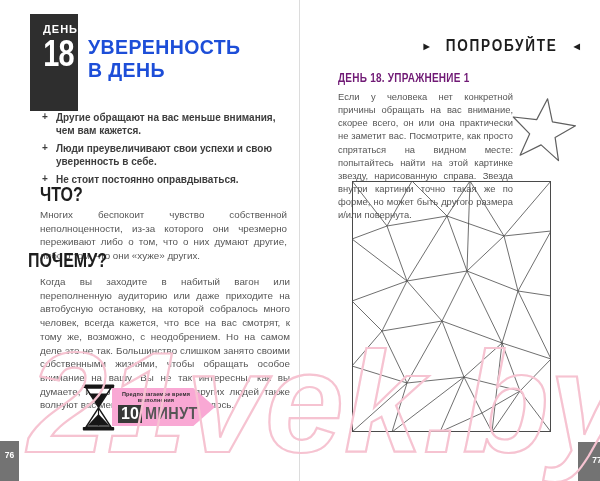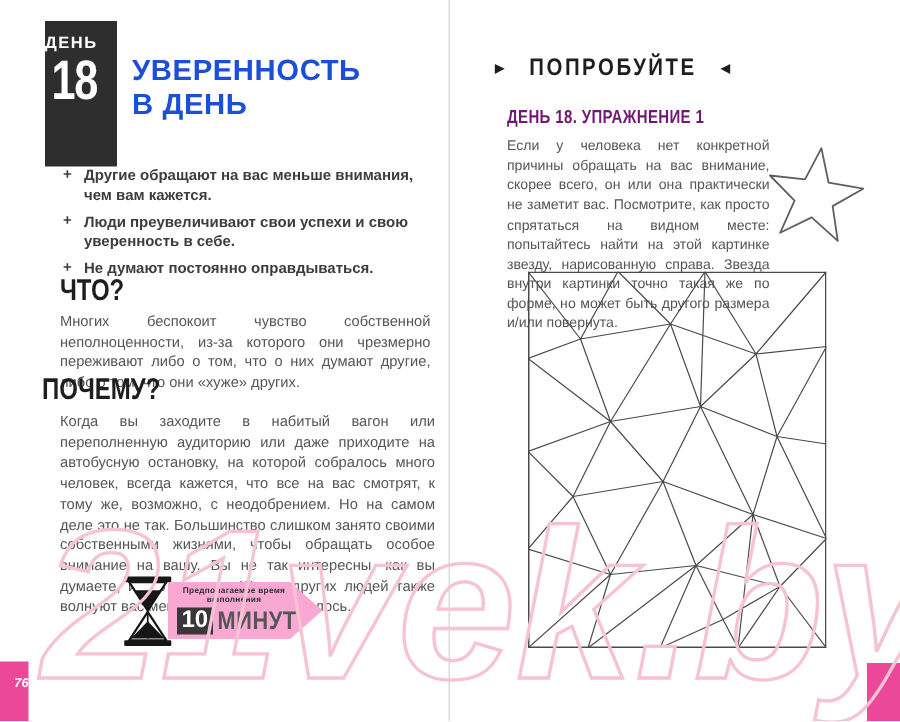--- a/index.html
+++ b/index.html
@@ -8,21 +8,21 @@
   .spread {
     position:relative; width:600px; height:481px; background:#ffffff;
     overflow:hidden; margin:0 auto;
   }
   .abs { position:absolute; }
   .spine { left:299px; top:0; width:1px; height:481px; background:#dcdcdc; }
 
   
   .day-box {
     left:30px; top:14px; width:48px; height:97px; background:#2e2e2e;
-    color:#ffffff; text-align:left; padding-top:9px;
+    color:#ffffff; text-align:right; padding-top:9px;
   }
   .day-box .day-word { font-size:11px; font-weight:bold; letter-spacing:1px; display:block; }
   .day-box .day-num  { font-size:37px; font-weight:bold; line-height:1.0; display:inline-block;
                        transform:scaleX(0.78); letter-spacing:-1px; }
   .page-title {
     left:88px; top:36px; width:210px; color:#1d4ed8;
     font-size:19.5px; font-weight:bold; line-height:1.18; letter-spacing:0.4px;
   }
   .bullets { left:40px; top:111px; width:245px; list-style:none; }
   .bullets li { position:relative; padding-left:16px; margin-bottom:5px;
@@ -43,27 +43,27 @@
     padding:3px 0 0 6px;
   }
   .banner .pre { font-size:5.5px; font-weight:bold; color:#2d2d2d; letter-spacing:0.2px;
     display:block; width:76px; text-align:center; }
   .banner .row { display:flex; align-items:center; margin-top:1px; }
   .banner .val { background:#383838; color:#ffffff; font-size:16px; font-weight:bold;
     padding:1px 3px; line-height:1.05; }
   .banner .unit { font-size:17px; font-weight:bold; color:#555555; margin-left:3px;
     display:inline-block; transform:scaleX(0.85); transform-origin:0 50%; letter-spacing:0.5px; }
 
-  .page-tab { background:#ec4899; color:#ffffff; font-size:8.5px; font-style:italic;
-    font-weight:bold; text-align:right; }
+  .page-tab { background:#737373; color:#ffffff; font-size:8.5px; 
+    font-weight:bold; text-align:center; }
   .tab-left  { left:0;   top:441px; width:19px; height:40px; padding-top:9px; }
   .tab-right { left:578px; top:442px; width:38px; height:39px; padding-top:13px; }
 
   
-  .try-header { left:330px; top:37px; width:250px; text-align:left; color:#1e1e1e;
+  .try-header { left:330px; top:37px; width:250px; text-align:right; color:#1e1e1e;
     font-size:16px; font-weight:bold; letter-spacing:2px; }
   .try-header .cond { transform-origin:50% 50%; transform:scaleX(0.85); }
   .tri { font-size:8px; color:#1e1e1e; vertical-align:2px; letter-spacing:0; }
   .ex-heading { left:338px; top:71px; font-size:12.5px; font-weight:bold; color:#701a75;
     letter-spacing:0.3px; }
   .ex-para { left:338px; top:90px; width:175px; font-size:9.4px; }
   .star { left:508px; top:92px; width:75px; height:78px; }
   .mesh { left:352px; top:181px; width:199px; height:251px; }
 
   .watermark { left:0; top:0; width:600px; height:481px; pointer-events:none; }
@@ -89,21 +89,21 @@
     <li>
       <span class="marker">+</span>
       <span>Другие обращают на вас меньше внимания, чем вам кажется.</span>
     </li>
     <li>
       <span class="marker">+</span>
       <span>Люди преувеличивают свои успехи и свою уверенность в себе.</span>
     </li>
     <li>
       <span class="marker">+</span>
-      <span>Не думают постоянно оправдываться.</span>
+      <span>Не стоит постоянно оправдываться.</span>
     </li>
   </ul>
 
   <div class="abs sec-heading what-h">
     <span class="cond">ЧТО?</span>
   </div>
   <p class="abs para what-p">Многих беспокоит чувство собственной неполноценности, из-за которого они чрезмерно переживают либо о том, что о них думают другие, либо о том, что они «хуже» других.</p>
 
   <div class="abs sec-heading why-h">
     <span class="cond">ПОЧЕМУ?</span>

